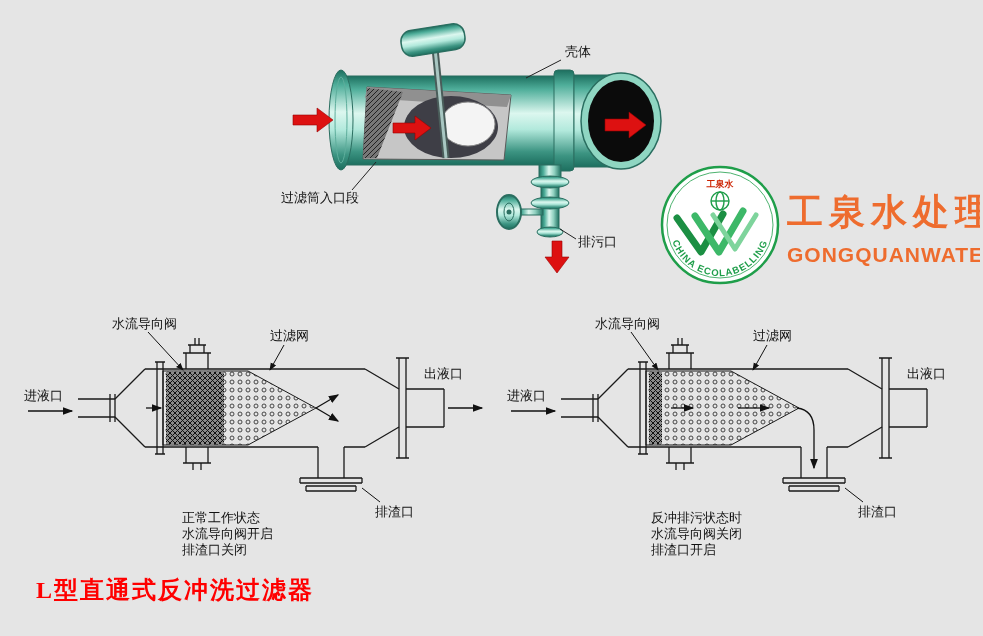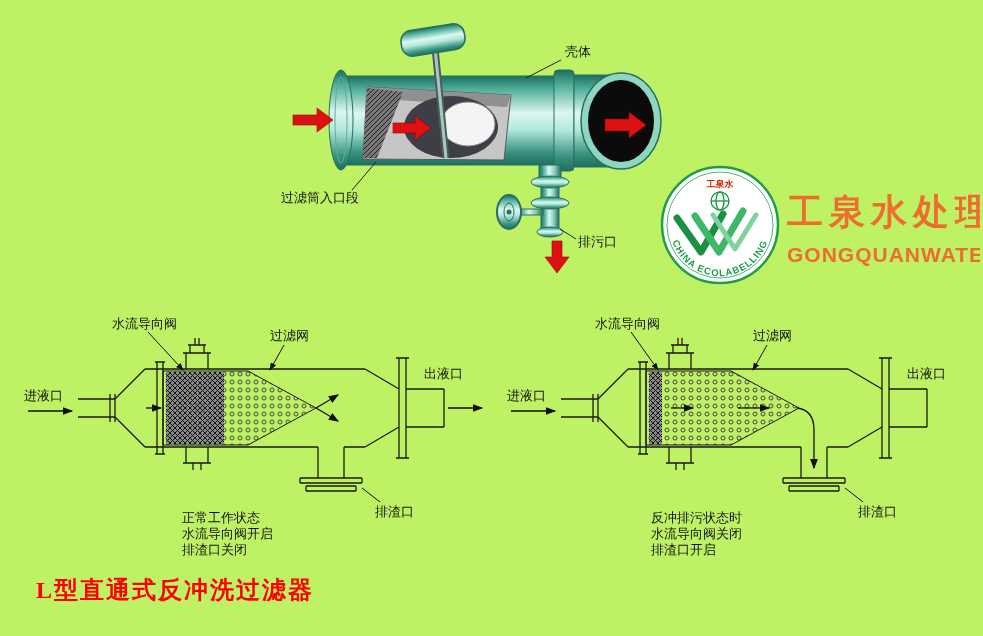--- a/index.html
+++ b/index.html
@@ -1,16 +1,16 @@
 <!DOCTYPE html>
 <html><head>
 <meta charset="utf-8">
 <style>
   html,body{margin:0;padding:0;background:#fff;}
-  .canvas{position:relative;width:983px;height:636px;background:#bef264;overflow:hidden;
+  .canvas{position:relative;width:983px;height:636px;background:#e5e5e5;overflow:hidden;
           font-family:"Liberation Sans",sans-serif;}
   .illus{position:absolute;left:255px;top:8px;}
   .logo{position:absolute;left:655px;top:160px;}
   .diagram{position:absolute;top:298px;}
   .diagram-left{left:20px;}
   .diagram-right{left:503px;}
   .title{position:absolute;left:0;top:574px;width:100%;
          color:#ff0000;font-weight:bold;font-size:24px;letter-spacing:2px;
          font-family:Liberation Serif, serif;padding-left:36px;}
   svg text{font-family:"Liberation Sans",sans-serif;fill:#111;}

